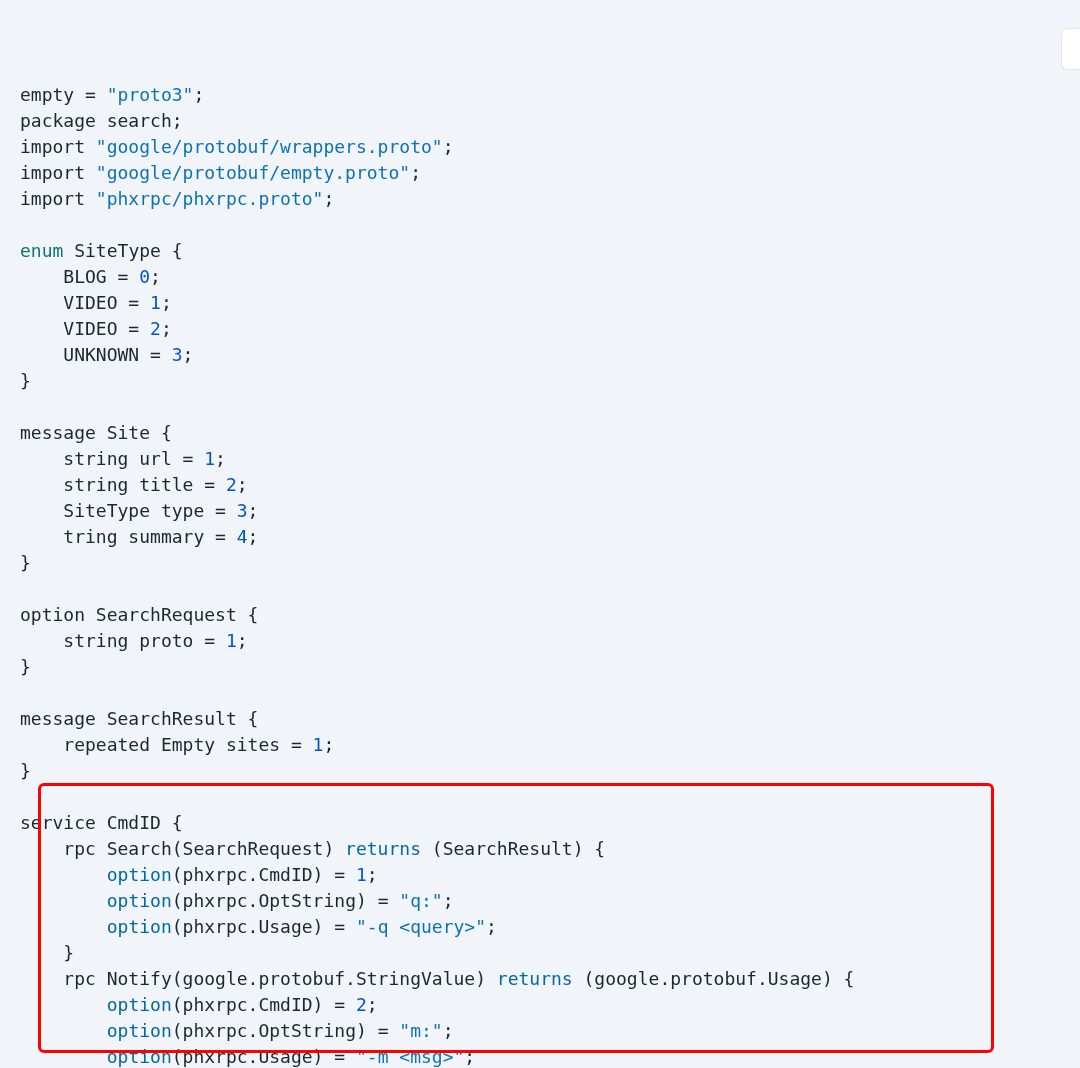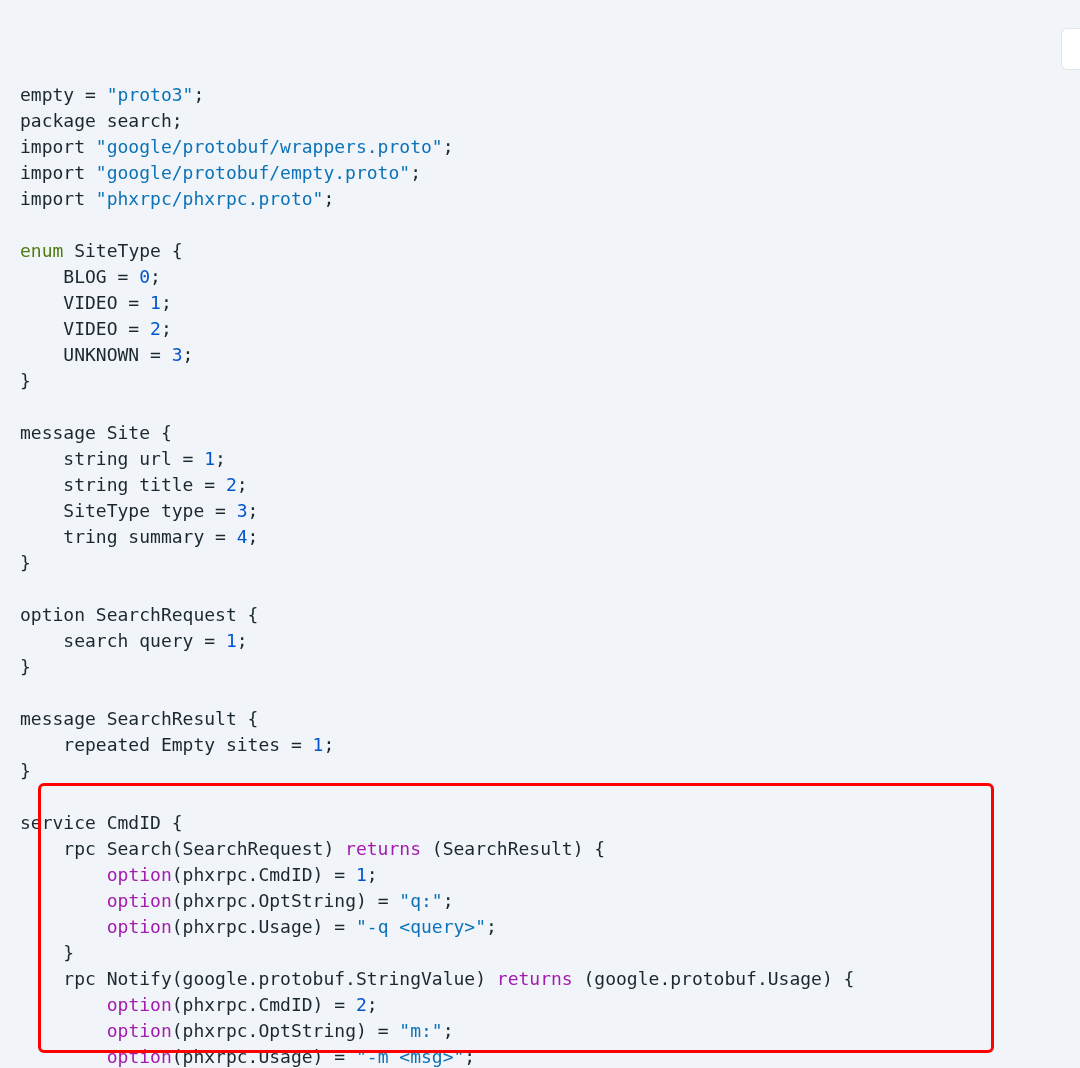--- a/index.html
+++ b/index.html
@@ -26,22 +26,22 @@
   .highlight-box {
     position: absolute;
     border: 3px solid #ff0000;
     border-radius: 6px;
     pointer-events: none;
     left: 38px;
     top: 783px;
     width: 950px;
     height: 264px;
   }
-  .t-keyword-red { color: #4d7c0f; }
-  .t-keyword-blue { color: #a21caf; }
+  .t-keyword-red { color: #0f766e; }
+  .t-keyword-blue { color: #0369a1; }
   .t-num { color: #0055cc; }
   .t-str { color: #0c73b8; }
   .t-plain { color: #1b2830; }
   .copy-btn {
     position: absolute;
     top: 28px;
     right: 0;
     width: 18px;
     height: 40px;
     background: #ffffff;
@@ -69,21 +69,21 @@
 <span><span class="t-plain">}</span></span>
 <span><span class="t-plain"></span></span>
 <span><span class="t-plain">message Site {</span></span>
 <span><span class="t-plain">    string url = </span><span class="t-num">1</span><span class="t-plain">;</span></span>
 <span><span class="t-plain">    string title = </span><span class="t-num">2</span><span class="t-plain">;</span></span>
 <span><span class="t-plain">    SiteType type = </span><span class="t-num">3</span><span class="t-plain">;</span></span>
 <span><span class="t-plain">    tring summary = </span><span class="t-num">4</span><span class="t-plain">;</span></span>
 <span><span class="t-plain">}</span></span>
 <span><span class="t-plain"></span></span>
 <span><span class="t-plain">option SearchRequest {</span></span>
-<span><span class="t-plain">    search query = </span><span class="t-num">1</span><span class="t-plain">;</span></span>
+<span><span class="t-plain">    string proto = </span><span class="t-num">1</span><span class="t-plain">;</span></span>
 <span><span class="t-plain">}</span></span>
 <span><span class="t-plain"></span></span>
 <span><span class="t-plain">message SearchResult {</span></span>
 <span><span class="t-plain">    repeated Empty sites = </span><span class="t-num">1</span><span class="t-plain">;</span></span>
 <span><span class="t-plain">}</span></span>
 <span><span class="t-plain"></span></span>
 <span><span class="t-plain">service CmdID {</span></span>
 <span><span class="t-plain">    rpc Search(SearchRequest) </span><span class="t-keyword-blue">returns</span><span class="t-plain"> (SearchResult) {</span></span>
 <span><span class="t-plain">        </span><span class="t-keyword-blue">option</span><span class="t-plain">(phxrpc.CmdID) = </span><span class="t-num">1</span><span class="t-plain">;</span></span>
 <span><span class="t-plain">        </span><span class="t-keyword-blue">option</span><span class="t-plain">(phxrpc.OptString) = </span><span class="t-str">"q:"</span><span class="t-plain">;</span></span>

